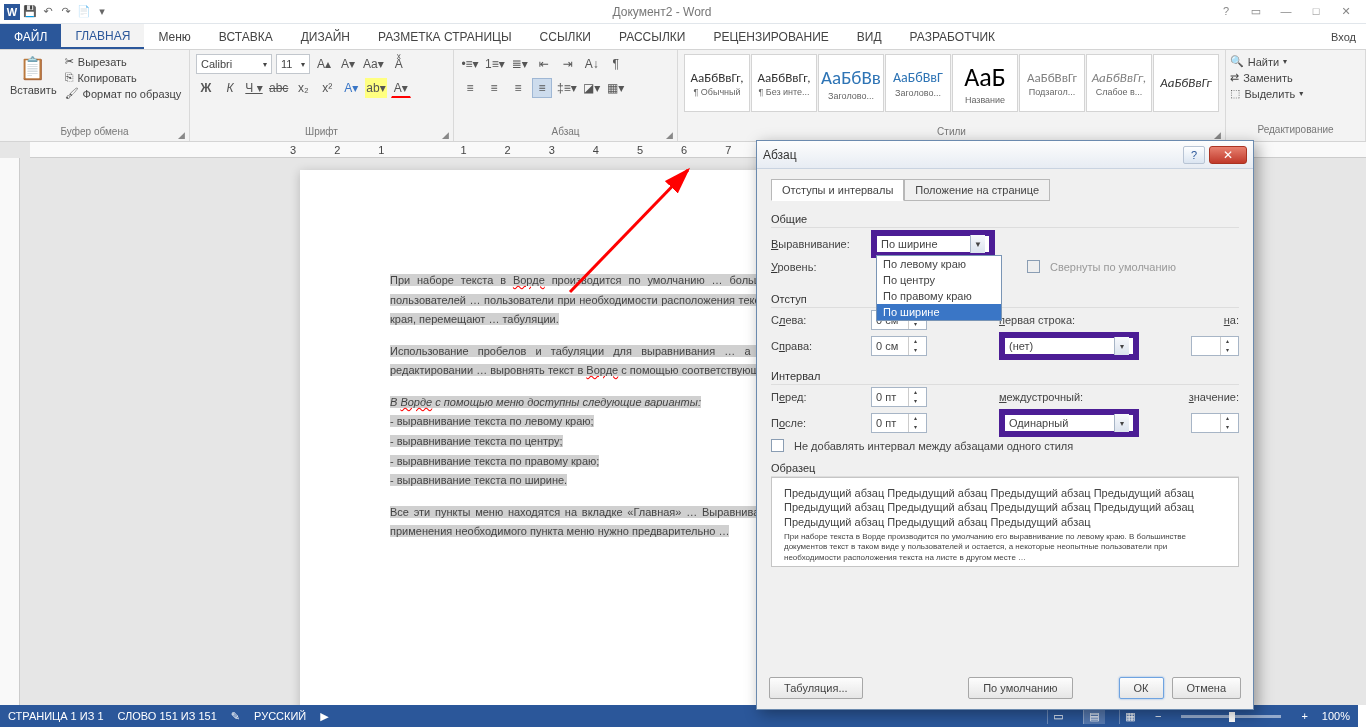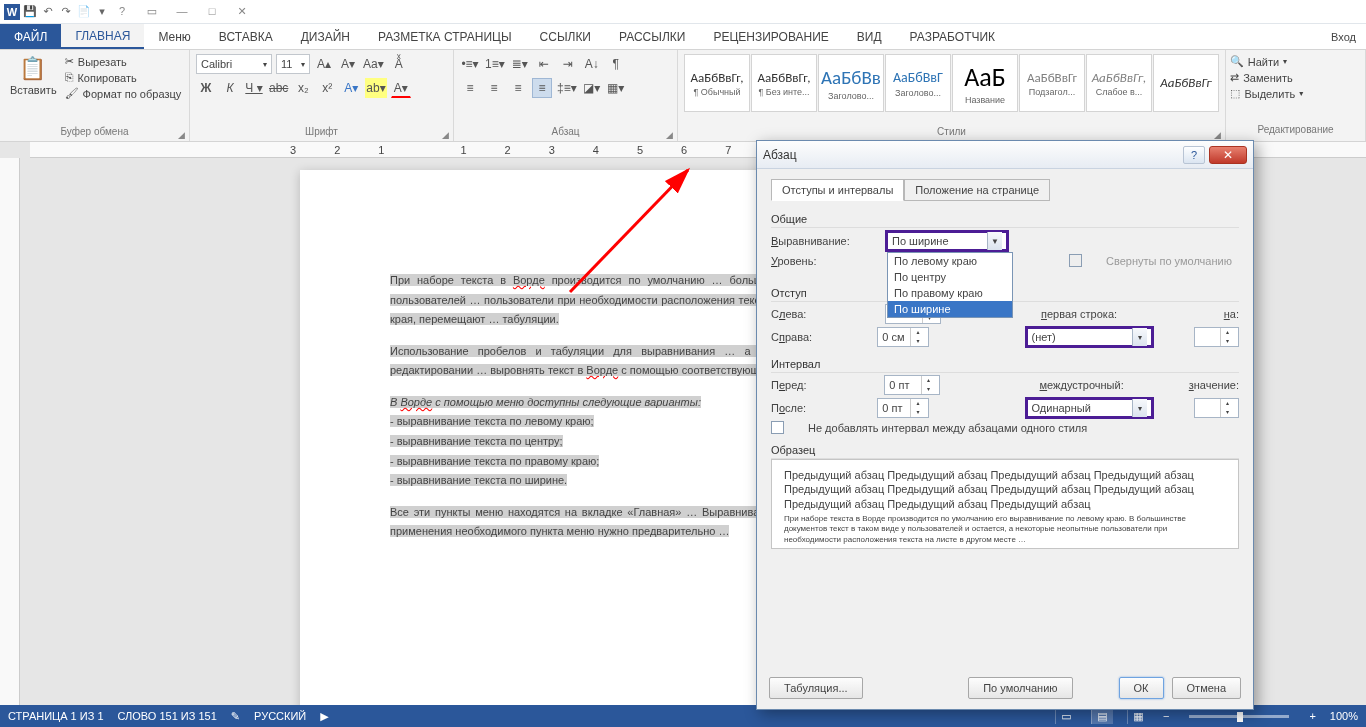--- a/index.html
+++ b/index.html
@@ -47,57 +47,58 @@
 .dlg-title .t{font-size:12px;color:#333}
 .dlg-title .sp{flex:1}
 .dlg-title .hb{width:22px;height:18px;border:1px solid #b8c4d4;background:linear-gradient(#fdfeff,#dbe5f1);border-radius:2px;text-align:center;line-height:16px;font-size:11px;color:#2b579a;margin-left:4px;cursor:pointer}
 .dlg-title .xb{width:38px;height:18px;background:linear-gradient(#e7806f,#c0392b);border:1px solid #a32;border-radius:3px;color:#fff;text-align:center;line-height:16px;margin-left:4px;cursor:pointer;font-size:12px}
 .dlg-body{padding:10px 14px}
 .dlg-tabs{display:flex;gap:0;margin-bottom:10px}
 .dlg-tab{border:1px solid #b8b8b8;background:#f0f0f0;padding:4px 10px;font-size:11px;cursor:pointer;position:relative}
 .dlg-tab.active{background:#fff;border-bottom:1px solid #fff;z-index:1}
 .fs{margin-bottom:6px}
 .fs-title{font-size:11px;color:#333;padding:2px 0;border-bottom:1px solid #ddd;margin-bottom:0}
-.frow{display:flex;align-items:center;gap:20px;margin:2px 0;font-size:11px}
+.frow{display:flex;align-items:center;gap:6px;margin:2px 0;font-size:11px}
 .flabel{width:94px;font-size:11px}
 .flabel u{text-decoration:underline;color:#333}
-.combo{border:3px solid #4c1d95;background:#fff;height:20px;display:flex;align-items:center;padding:8px 4px;position:relative}
+.combo{border:6px solid #4c1d95;background:#fff;height:20px;display:flex;align-items:center;padding:8px 4px;position:relative}
 .combo .dd{margin-left:auto;width:15px;height:18px;background:linear-gradient(#f7f9fc,#dbe3ee);border-left:1px solid #a7b5c6;display:flex;align-items:center;justify-content:center;font-size:8px;cursor:pointer}
 .spin{width:56px;border:1px solid #a7b5c6;background:#fff;height:20px;display:flex;align-items:center;padding:0 4px}
 .spin .sp{margin-left:auto;display:flex;flex-direction:column;width:14px}
 .spin .sp span{height:9px;font-size:6px;text-align:center;border-left:1px solid #ccc;cursor:pointer;line-height:8px}
 .dropdown-open{position:absolute;top:19px;left:-1px;width:126px;background:#fff;border:1px solid #7a95b5;z-index:10}
 .dropdown-open div{padding:2px 6px;font-size:11px;cursor:pointer}
 .dropdown-open div.sel{background:#3a76c6;color:#fff}
 .chk{width:13px;height:13px;border:1px solid #8a9db3;background:#fff;display:inline-block;margin-right:4px}
 .chk.dis{background:#eee}
 .preview-box{border:1px solid #c5c5c5;background:#fff;height:90px;padding:8px 12px;font-size:8px;color:#aaa;line-height:1.3;overflow:hidden}
 .preview-box .dk{color:#444;font-size:8px;margin:3px 0}
 .dlg-buttons{position:absolute;bottom:10px;left:12px;right:12px;display:flex;gap:8px;align-items:center}
 .dlg-btn{height:22px;border:1px solid #a7a7a7;background:linear-gradient(#fdfdfd,#e6e6e6);padding:0 14px;font-size:11px;cursor:pointer;border-radius:2px;display:flex;align-items:center}
 .dlg-btn.primary{border:1px solid #6fa3e0;box-shadow:0 0 2px #6fa3e0}
-.statusbar{position:absolute;bottom:0;left:0;right:0;height:22px;background:#2b579a;display:flex;align-items:center;color:#fff;font-size:10px;padding:0 8px;gap:14px}
+.statusbar{position:absolute;bottom:0;left:0;right:8px;height:22px;background:#2b579a;display:flex;align-items:center;color:#fff;font-size:10px;padding:0 8px;gap:14px}
 .statusbar .sp{flex:1}
 .statusbar span{color:#fff}
 .vbtn{width:22px;height:16px;display:flex;align-items:center;justify-content:center;border-left:1px solid rgba(255,255,255,.3);cursor:pointer;color:#fff}
 .zoom-track{width:100px;height:3px;background:rgba(255,255,255,.5);position:relative;margin:0 6px}
 .zoom-thumb{position:absolute;left:48px;top:-3px;width:6px;height:10px;background:#fff}
 </style>
 </head>
 <body>
 
 <div class="titlebar">
   <div class="qat">
     <span class="qat-icon" style="background:#2b579a;color:#fff;font-weight:bold">W</span>
     <span class="qat-icon">💾</span>
     <span class="qat-icon">↶</span>
     <span class="qat-icon">↷</span>
     <span class="qat-icon">📄</span>
     <span class="qat-icon">▾</span>
   </div>
+  <div class="win-title">Документ2 - Word</div>
   <div class="win-controls">
     <span>?</span>
     <span>▭</span>
     <span>—</span>
     <span>□</span>
     <span>✕</span>
   </div>
 </div>
 
 <div class="tabs-row">

